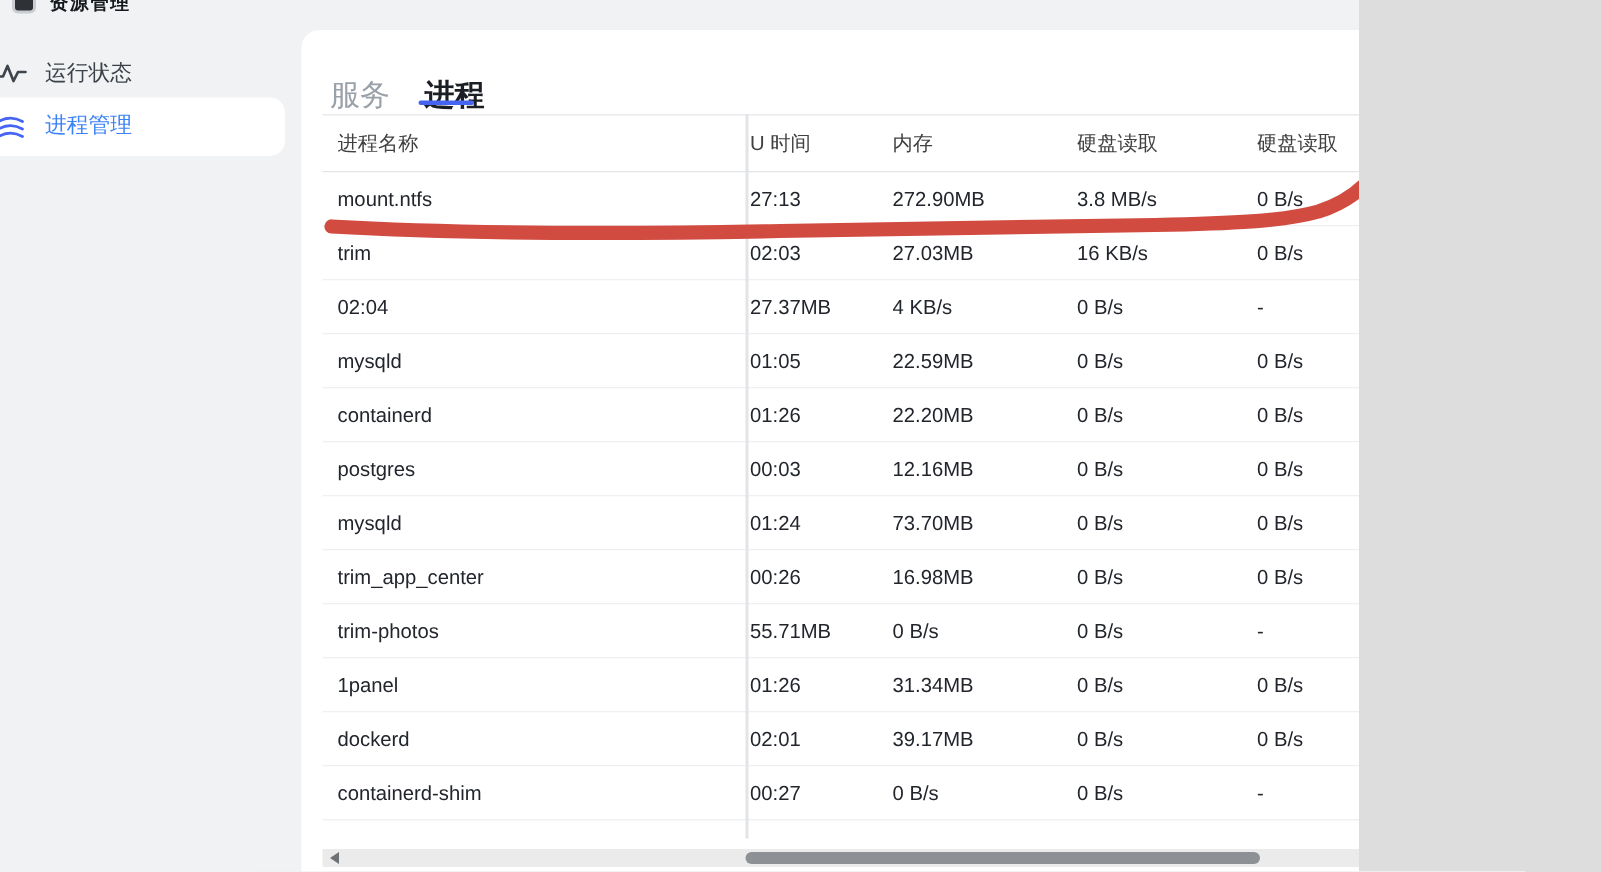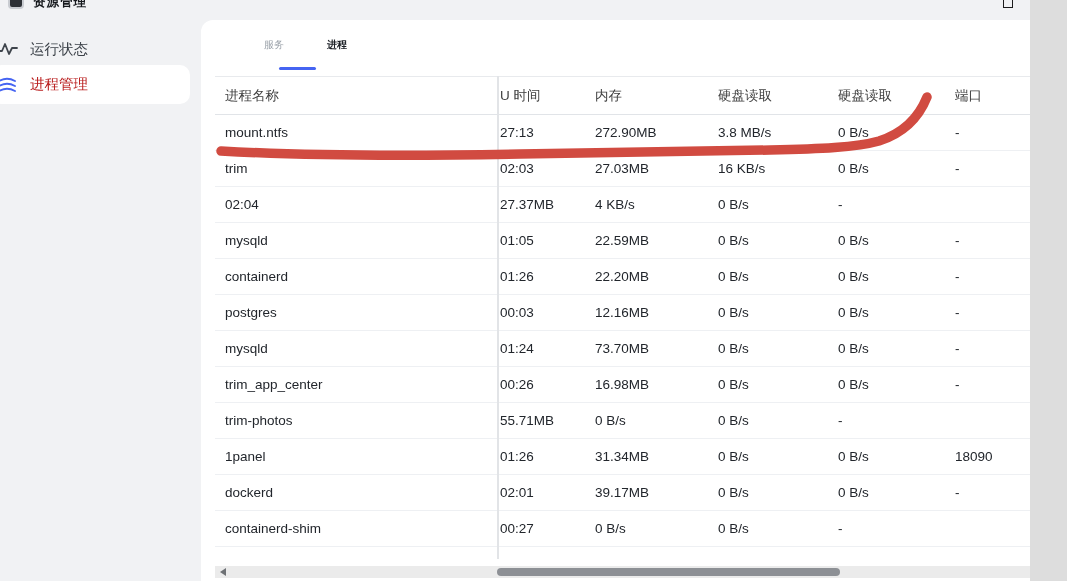--- a/index.html
+++ b/index.html
@@ -1,38 +1,38 @@
 <!DOCTYPE html>
 <html><head>
 <meta charset="utf-8">
 <style>
   * { box-sizing: border-box; margin: 0; padding: 0; }
   body { font-family: "Liberation Sans", "DejaVu Sans", sans-serif; background:#ddd; }
-  .screen { position:relative; width:1030px; height:581px; background:#f1f2f4; overflow:hidden; }
+  .screen { position:relative; width:906px; height:581px; background:#f1f2f4; overflow:hidden; }
 
   
   .titlebar { position:absolute; left:0; top:0; width:1067px; height:13px; overflow:hidden; z-index:5; }
   .app-icon { position:absolute; left:8px; top:-7px; width:16px; height:16px; background:#2e3136; border:2px solid #c9ccd1; border-radius:4px; }
   .win-title { position:absolute; left:33px; top:-6px; font-size:12.5px; font-weight:bold; color:#15181c; letter-spacing:1px; }
   .btn-max { position:absolute; left:1003px; top:-2px; width:10px; height:10px; border:1.3px solid #1c1c1c; background:transparent; }
   .btn-close { position:absolute; left:1047px; top:-7px; font-size:13px; color:#1c1c1c; }
 
   
   .side-item { position:absolute; left:0; width:200px; height:30px; cursor:pointer; }
   .side-item .lbl { position:absolute; left:30px; top:0; line-height:30px; font-size:14.5px; color:#3c4249; }
   .side-item .ic { position:absolute; left:-4px; top:5px; }
   .side-pill { position:absolute; left:-8px; top:65px; width:198px; height:39px; background:#ffffff; border-radius:10px; cursor:pointer; }
-  .side-pill .lbl { position:absolute; left:38px; top:0; line-height:39px; font-size:14.5px; color:#b91c1c; }
+  .side-pill .lbl { position:absolute; left:38px; top:0; line-height:39px; font-size:14.5px; color:#3b82f6; }
   .side-pill .ic { position:absolute; left:4px; top:10px; }
 
   
   .panel { position:absolute; left:201px; top:20px; right:0; bottom:0; background:#ffffff; border-radius:12px 0 0 0; }
 
   
-  .tab { position:absolute; top:38px; font-size:10px; cursor:pointer;margin-left:44px; }
+  .tab { position:absolute; top:50px; font-size:20px; cursor:pointer; }
   .tab-services { left:220px; color:#9aa1a9; }
   .tab-processes { left:283px; color:#1b1f25; font-weight:bold; }
   .tab-underline { position:absolute; left:279px; top:67px; width:37px; height:3px; background:#4564f2; border-radius:2px; }
 
   
   .ptable { position:absolute; left:215px; top:76px; width:835px; border-top:1px solid #e8eaed; }
   .thead, .trow { display:grid; grid-template-columns:275px 95px 123px 120px 117px 1fr; padding-left:10px; }
   .thead { height:38px; line-height:38px; border-bottom:1px solid #e1e4e8; color:#404040; font-size:13.5px; }
   .trow { height:36px; line-height:36px; border-bottom:1px solid #eef0f3; font-size:13.5px; color:#22262c; background:#fff; }
   .cell { overflow:hidden; white-space:nowrap; }

